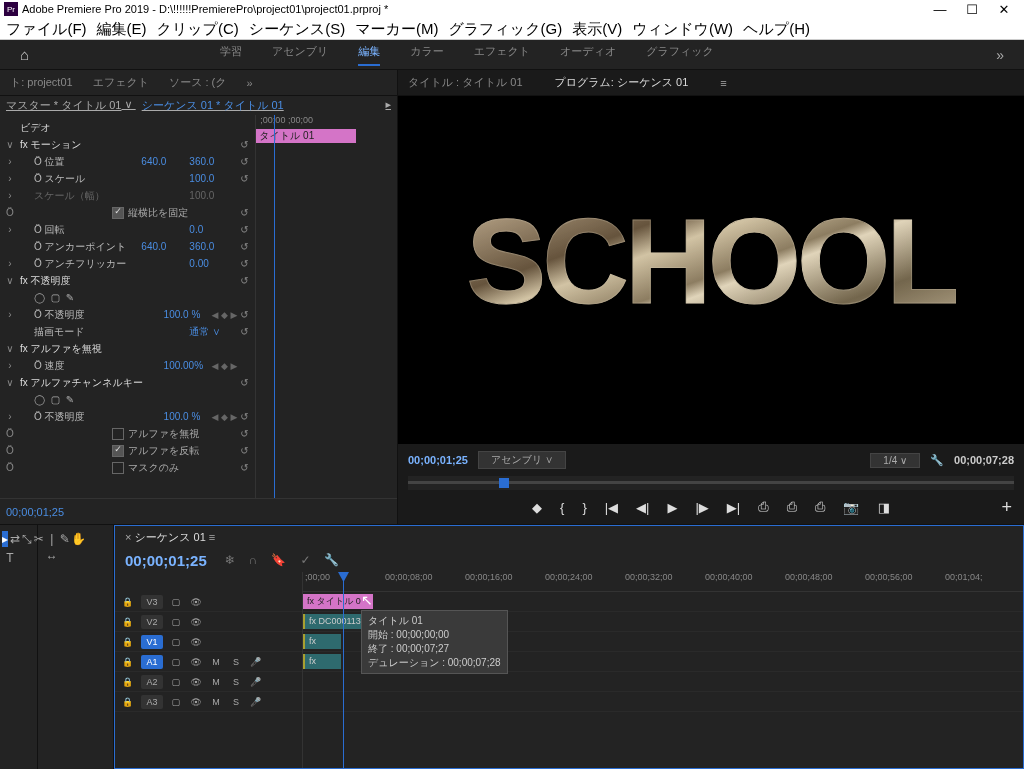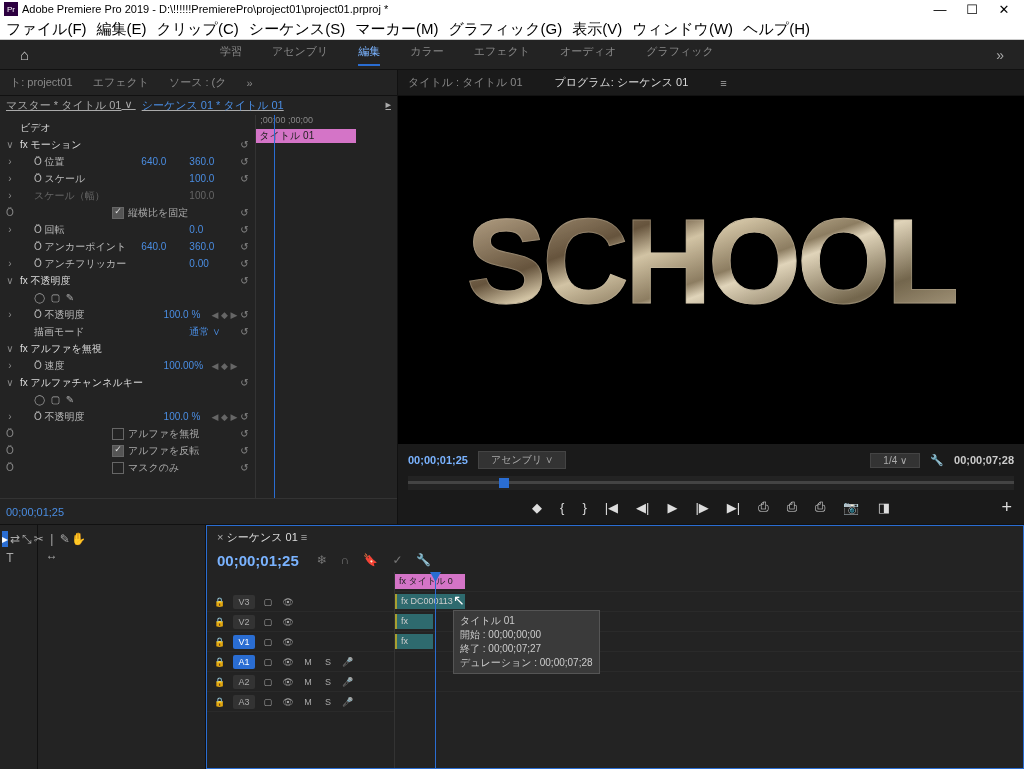--- a/index.html
+++ b/index.html
@@ -384,20 +384,31 @@
               <span class="sm">🔒</span>
               <span class="tbtn">A3</span>
               <span class="sm">▢</span>
               <span class="sm">👁</span>
               <span class="sm">M</span>
               <span class="sm">S</span>
               <span class="sm">🎤</span>
             </div>
           </div>
         <div class="tl-tracks">
+          <div class="tl-ruler" id="tl-ruler">
+              <span>;00;00</span>
+              <span>00;00;08;00</span>
+              <span>00;00;16;00</span>
+              <span>00;00;24;00</span>
+              <span>00;00;32;00</span>
+              <span>00;00;40;00</span>
+              <span>00;00;48;00</span>
+              <span>00;00;56;00</span>
+              <span>00;01;04;</span>
+            </div>
           <div id="tl-clips">
               <div class="tl-clip-row">
                 <div class="clip pink" style="left: 0px; width: 70px;">fx タイトル 0</div>
               </div>
               <div class="tl-clip-row">
                 <div class="clip teal" style="left: 0px; width: 70px;">fx DC000113</div>
               </div>
               <div class="tl-clip-row">
                 <div class="clip teal" style="left: 0px; width: 38px;">fx DC00</div>
               </div>

